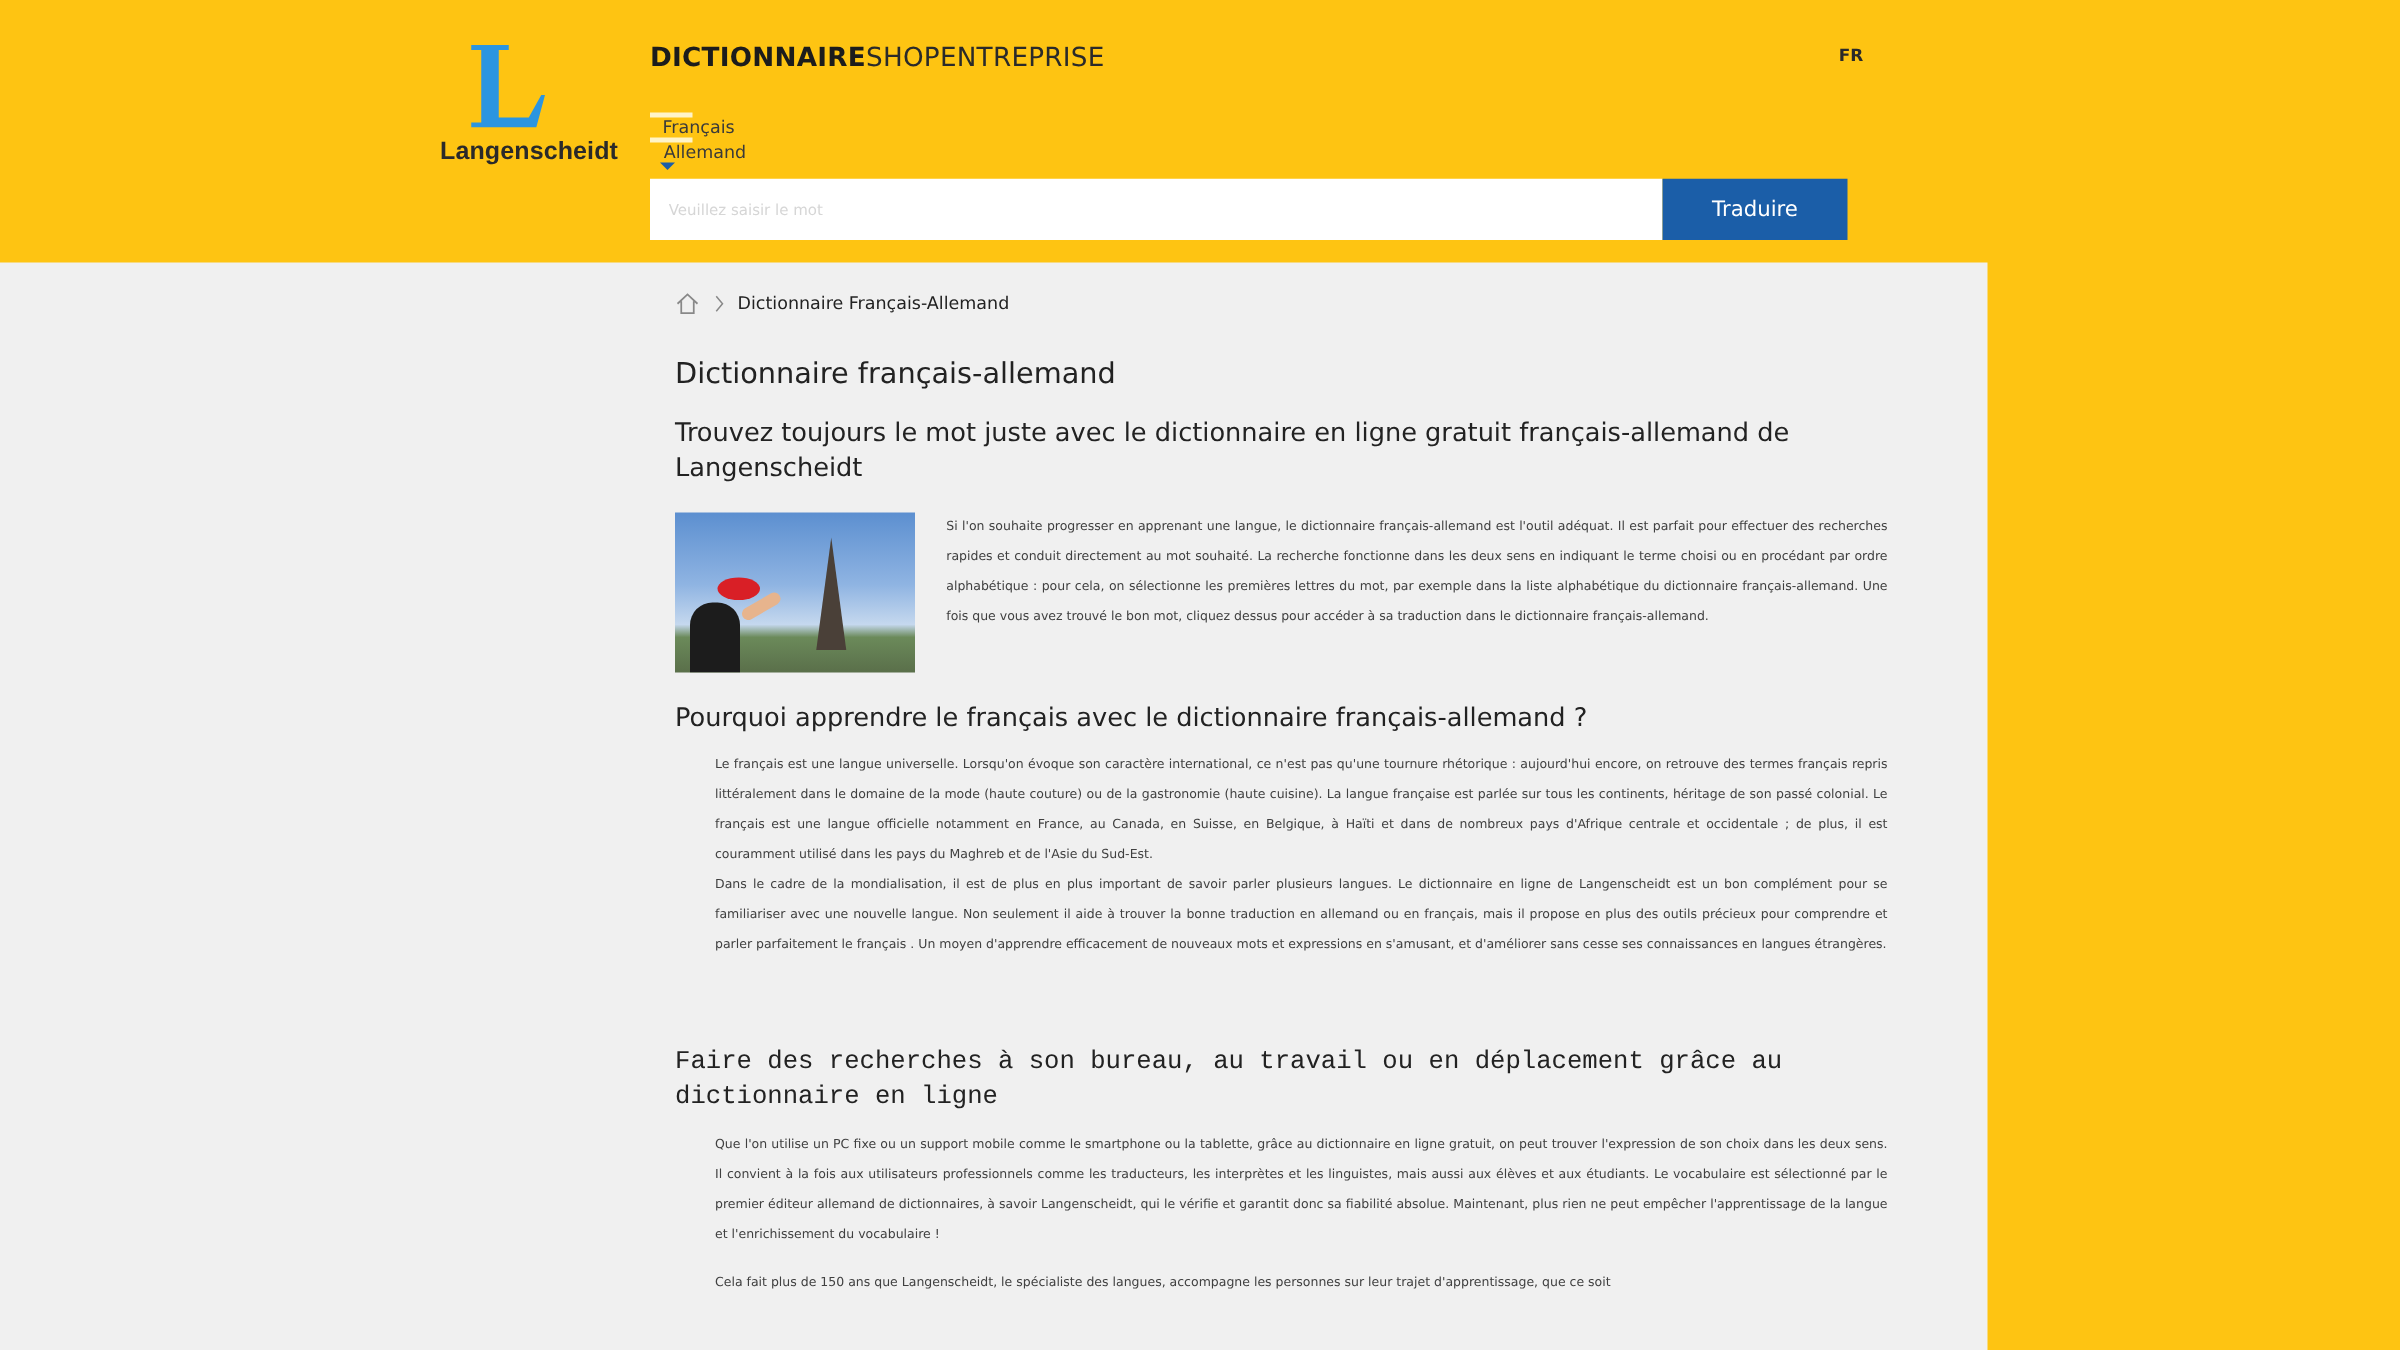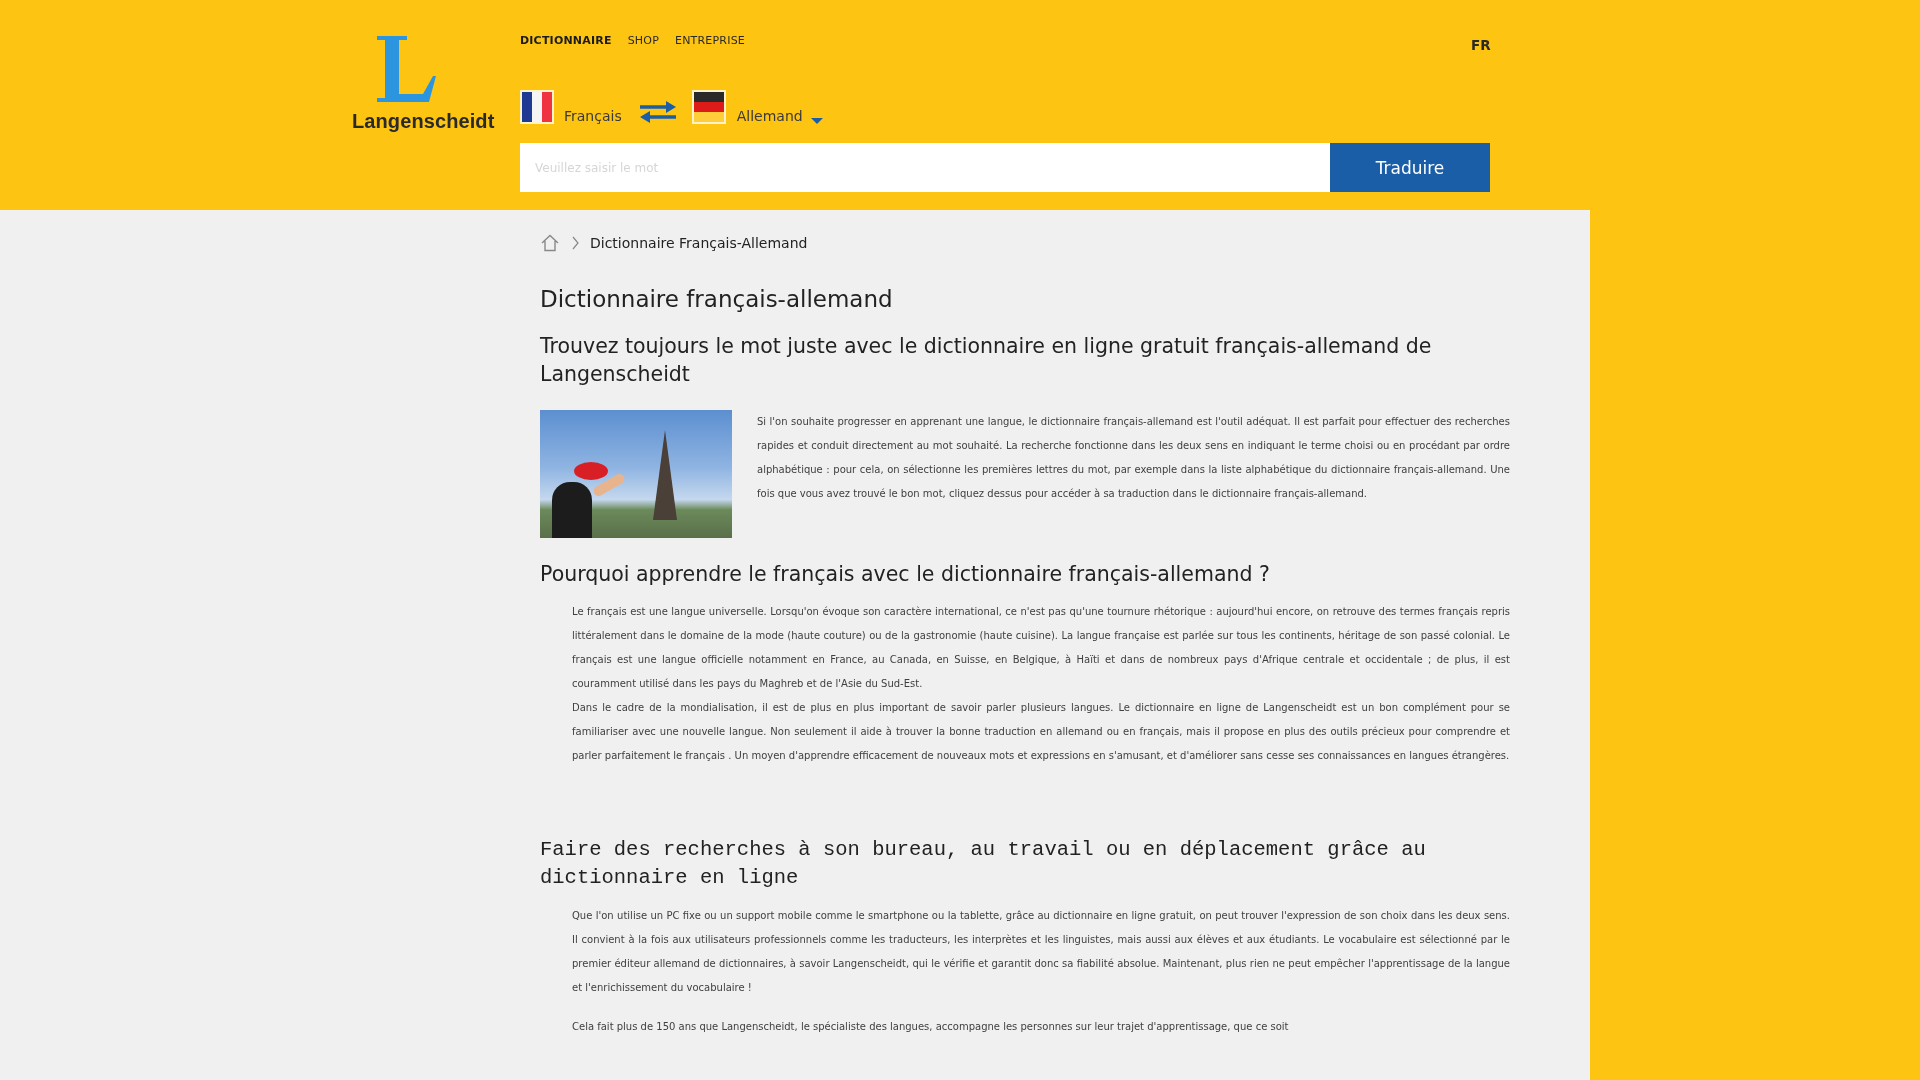--- a/index.html
+++ b/index.html
@@ -20,32 +20,32 @@
     }
     .logo-l {
       display: block; margin: 0 auto; width: 64px; height: 66px;
     }
     .logo-text {
       display: block; margin-top: 8px;
       font-family: "Liberation Sans", sans-serif;
       font-weight: bold; font-size: 20px; color: #2a2a2a; letter-spacing: 0.1px;
     }
     .topnav {
-      position: absolute; left: 520px; top: 34px; display: flex; gap: 16px;
-      font-size: 11px; color: #2a2a2a;
+      position: absolute; left: 520px; top: 34px; display: flex; 
+      font-size: 21px; color: #2a2a2a;
     }
     .topnav a { text-decoration: none; color: #2a2a2a; cursor: pointer; letter-spacing: 0.2px; }
     .topnav a.active { font-weight: bold; color: #1c1c1c; }
     .lang-switch {
       position: absolute; left: 1471px; top: 37px; font-size: 13.5px; font-weight: bold;
       color: #2a2a2a; cursor: pointer;
     }
     .lang-row {
       position: absolute; left: 520px; top: 90px; height: 34px;
-      display: flex; align-items: flex-end;
+      display: flex; align-items: flex-start; flex-direction: column;
     }
     .flag {
       width: 34px; height: 34px; border: 2px solid #fff4c8; display: flex; flex-direction: row;
       overflow: hidden; cursor: pointer;
     }
     .flag-fr span { flex: 1; }
     .flag-de { flex-direction: column; }
     .flag-de span { flex: 1; }
     .lang-label { font-size: 14px; color: #3a3a3a; margin-left: 10px; cursor: pointer; }
     .swap { width: 40px; height: 24px; margin: 0 14px 0 16px; cursor: pointer; }
@@ -55,21 +55,21 @@
     }
     .search-row {
       position: absolute; left: 520px; top: 143px; display: flex; height: 49px;
     }
     .search-input {
       width: 810px; height: 49px; border: none; outline: none; padding: 0 15px;
       font-size: 12px; color: #333; background: #fff; font-family: "DejaVu Sans", sans-serif;
     }
     .search-input::placeholder { color: #d6d6d6; }
     .search-btn {
-      width: 160px; height: 49px; border: none; background: #1b5ea8; color: #fff;
+      width: 148px; height: 49px; border: none; background: #1b5ea8; color: #fff;
       font-size: 17px; cursor: pointer; font-family: "DejaVu Sans", sans-serif;
     }
     .content {
       position: absolute; left: 0; top: 210px; width: 1590px; height: 870px;
       background: #f0f0f0; overflow: hidden;
     }
     .inner { position: absolute; left: 540px; width: 970px; top: 0; }
     .breadcrumb {
       position: absolute; top: 24px; left: 0; display: flex; align-items: center;
       font-size: 14px; color: #222;

